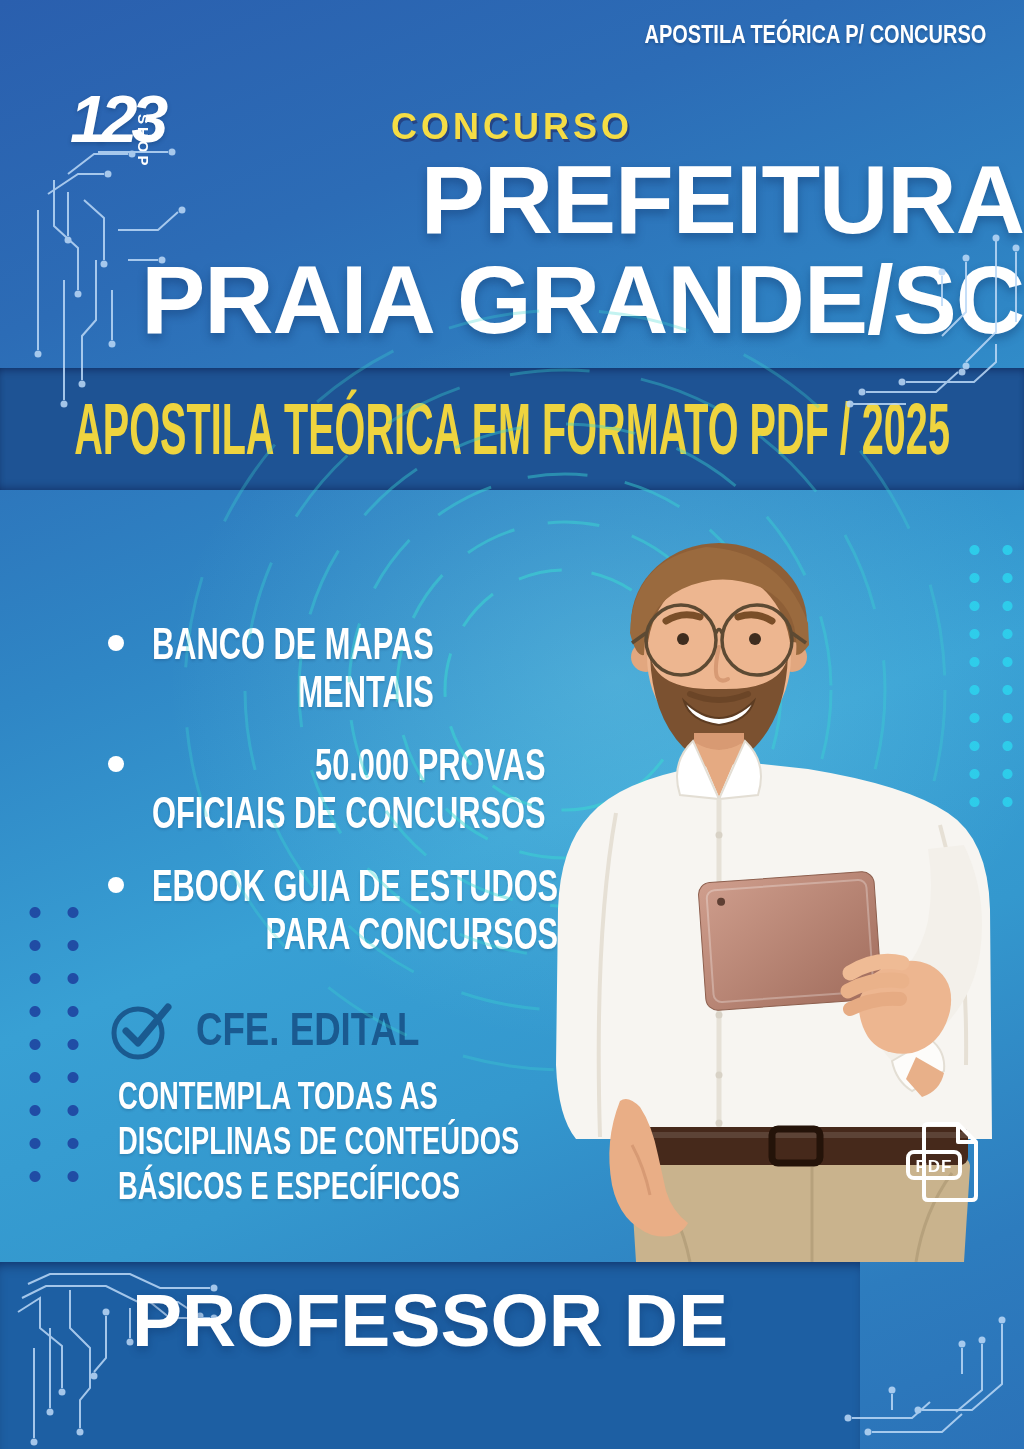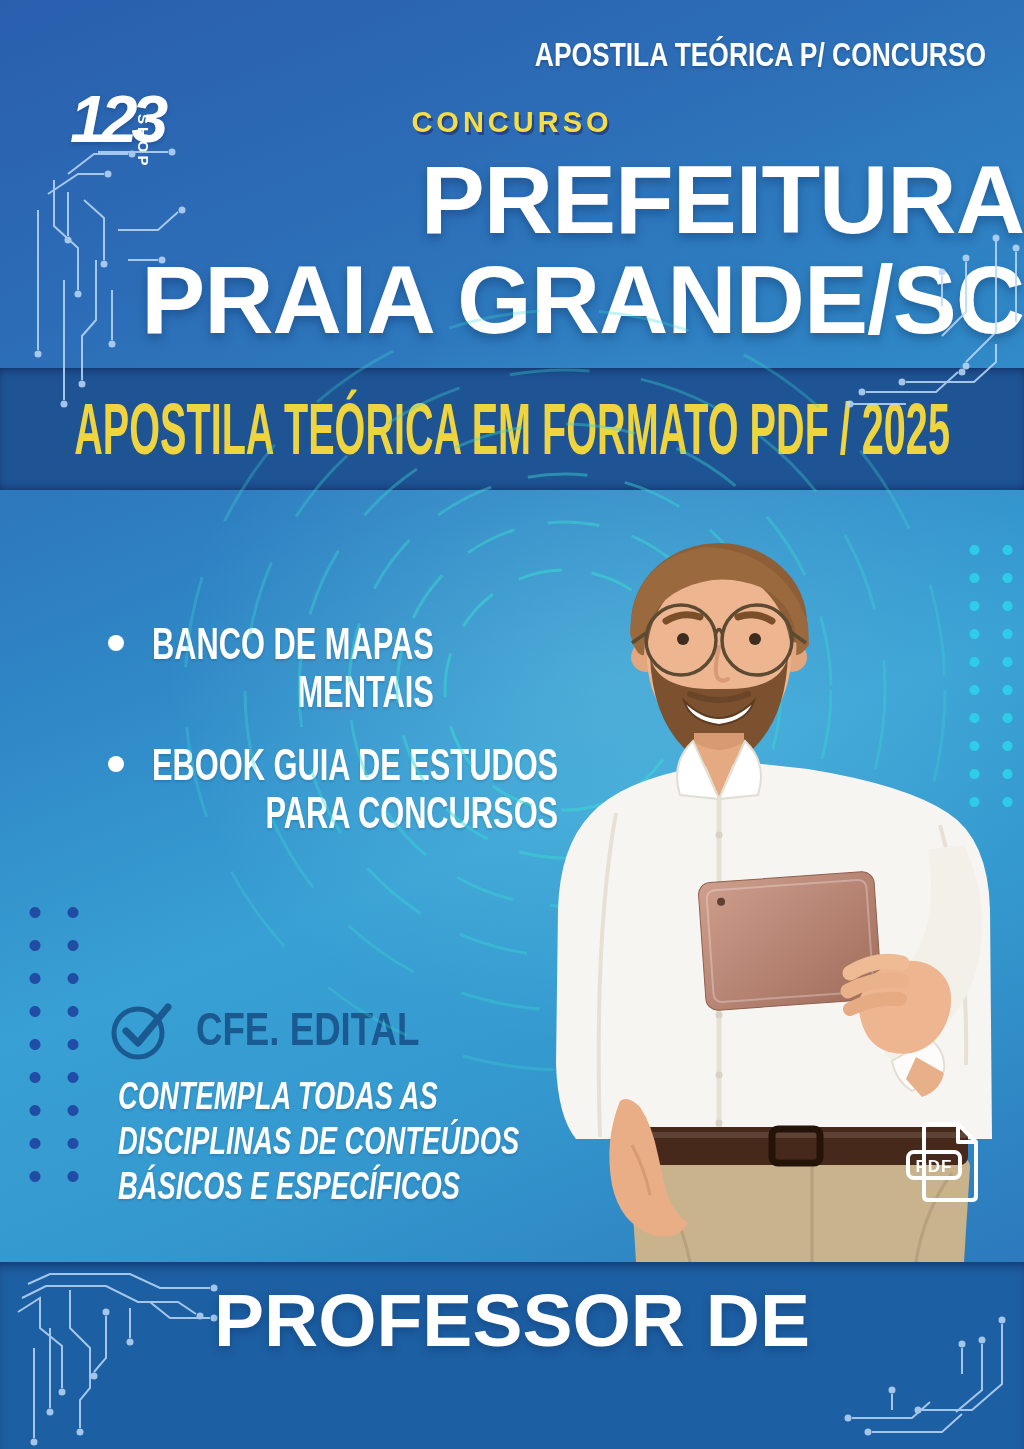--- a/index.html
+++ b/index.html
@@ -8,51 +8,51 @@
     font-family:"Liberation Sans","DejaVu Sans",sans-serif;
     background:
       radial-gradient(ellipse 640px 520px at 60% 47%, rgba(140,230,240,0.28), rgba(140,230,240,0) 70%),
       linear-gradient(158deg,#2a5fae 0%,#2c6cb6 18%,#2f86c5 38%,#38a0d4 56%,#3498ce 70%,#2d7cbe 88%,#2b72b8 100%);
   }
   .abs{position:absolute;}
   
   .logo{left:70px;top:86px;color:#fff;}
   .logo-number{font-size:66px;font-weight:900;font-style:italic;letter-spacing:-6px;line-height:1;text-shadow:0 2px 4px rgba(10,40,80,.3);}
   .logo-shop{left:152px;top:114px;font-size:15px;font-weight:bold;letter-spacing:3px;color:#fff;transform:rotate(90deg);transform-origin:left top;}
-  .top-right-label{right:38px;top:36px;color:#fff;font-weight:bold;font-size:33px;white-space:nowrap;}
+  .top-right-label{right:38px;top:20px;color:#fff;font-weight:bold;font-size:25px;white-space:nowrap;}
   .top-right-label span{display:inline-block;transform:scaleX(.8);transform-origin:right center;text-shadow:0 2px 3px rgba(10,40,80,.3);}
-  .kicker{left:0;right:0;top:106px;text-align:center;font-size:29px;font-weight:900;letter-spacing:4px;color:#f5dd45;text-shadow:2px 3px 0 rgba(36,66,132,.95);}
+  .kicker{left:0;right:0;top:106px;text-align:center;font-size:36px;font-weight:900;letter-spacing:4px;color:#f5dd45;text-shadow:2px 3px 0 rgba(36,66,132,.95);}
   .title{left:0;right:0;top:150px;text-align:right;color:#fff;font-size:96px;font-weight:bold;line-height:1.04;letter-spacing:-1px;text-shadow:0 5px 10px rgba(8,40,90,.35);margin-left:12px;}
   
   .banner{left:0;top:368px;width:1024px;height:122px;background:#1e5394;
     box-shadow:inset 0 6px 10px -5px rgba(0,0,40,.5), inset 0 -6px 10px -5px rgba(0,0,40,.4);
     display:flex;align-items:center;justify-content:center;}
   .banner-text{font-size:72px;font-weight:bold;color:#eed43f;white-space:nowrap;display:inline-block;transform:scaleX(.55);}
   
   .hrow{display:flex;align-items:center;gap:18px;color:#1a5a90;}
   .hrow .htxt{font-size:47px;font-weight:bold;white-space:nowrap;display:inline-block;transform:scaleX(.78);transform-origin:left center;}
   .brindes-head{left:96px;top:538px;}
   .list{left:100px;top:620px;text-align:right;}
   .item{display:flex;margin-bottom:26px;}
   .bullet{flex:0 0 16px;width:16px;height:16px;border-radius:50%;background:#fff;margin:15px 28px 0 8px;}
   .cnd{transform:scaleX(.7);transform-origin:left top;}
   .cnd span{display:block;white-space:nowrap;font-size:44px;line-height:1.08;font-weight:bold;color:#fff;text-shadow:0 2px 3px rgba(10,40,80,.18);}
   .edital-head{left:108px;top:994px;}
-  .edital-text{left:118px;top:1074px;font-style:italic;}
+  .edital-text{left:118px;top:1074px;}
   .edital-text .cnd2{transform:scaleX(.72);transform-origin:left top;}
   .edital-text span{display:block;white-space:nowrap;font-size:38px;line-height:1.18;font-weight:bold;color:#fff;text-shadow:0 2px 3px rgba(10,40,80,.18);}
   
   .dots-left{left:16px;top:896px;width:76px;height:300px;
     background-image:radial-gradient(circle at 50% 50%, rgba(30,68,160,.9) 5px, rgba(30,68,160,0) 6px);
     background-size:38px 33px;}
   .dots-right{left:958px;top:536px;width:66px;height:282px;
     background-image:radial-gradient(circle at 50% 50%, rgba(44,212,238,.85) 4.5px, rgba(44,212,238,0) 5.5px);
     background-size:33px 28px;}
   
-  .footer{left:0;top:1262px;width:1024px;height:187px;background:#1d5fa3;z-index:30;
+  .footer{left:0;top:1262px;width:860px;height:187px;background:#1d5fa3;z-index:30;
     box-shadow:inset 0 8px 12px -6px rgba(0,0,40,.5);}
   .footer-text{position:absolute;left:0;right:0;top:20px;text-align:center;color:#fff;font-size:75px;font-weight:bold;line-height:1.03;text-shadow:0 4px 8px rgba(8,40,90,.35);}
   
   .circuit{opacity:.85;}
   .circles{left:145px;top:270px;z-index:1;}
   .man{left:520px;top:505px;z-index:5;}
   .pdfic{left:902px;top:1118px;z-index:6;}
   .z2{z-index:2;}
 </style>
 </head>
@@ -147,20 +147,27 @@
     <span class="banner-text">APOSTILA TEÓRICA EM FORMATO PDF / 2025</span>
   </div>
 
 
   <div class="abs list">
     <div class="item">
       <div class="bullet"></div>
       <div class="cnd">
         <span>BANCO DE MAPAS</span>
         <span>MENTAIS</span>
+      </div>
+    </div>
+    <div class="item">
+      <div class="bullet"></div>
+      <div class="cnd">
+        <span>50.000 PROVAS</span>
+        <span>OFICIAIS DE CONCURSOS</span>
       </div>
     </div>
     <div class="item">
       <div class="bullet"></div>
       <div class="cnd">
         <span>EBOOK GUIA DE ESTUDOS</span>
         <span>PARA CONCURSOS</span>
       </div>
     </div>
   </div>

